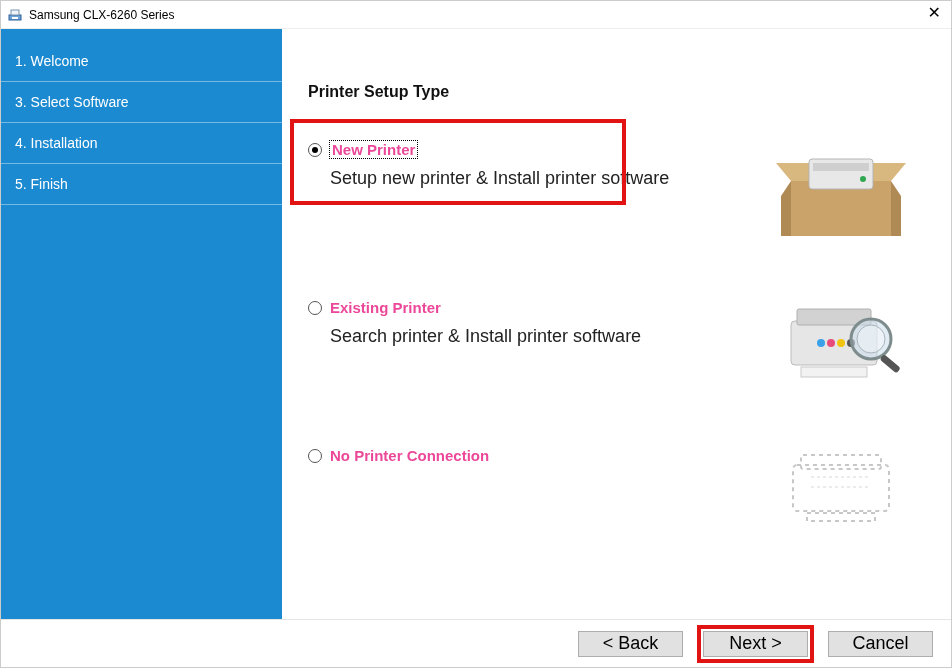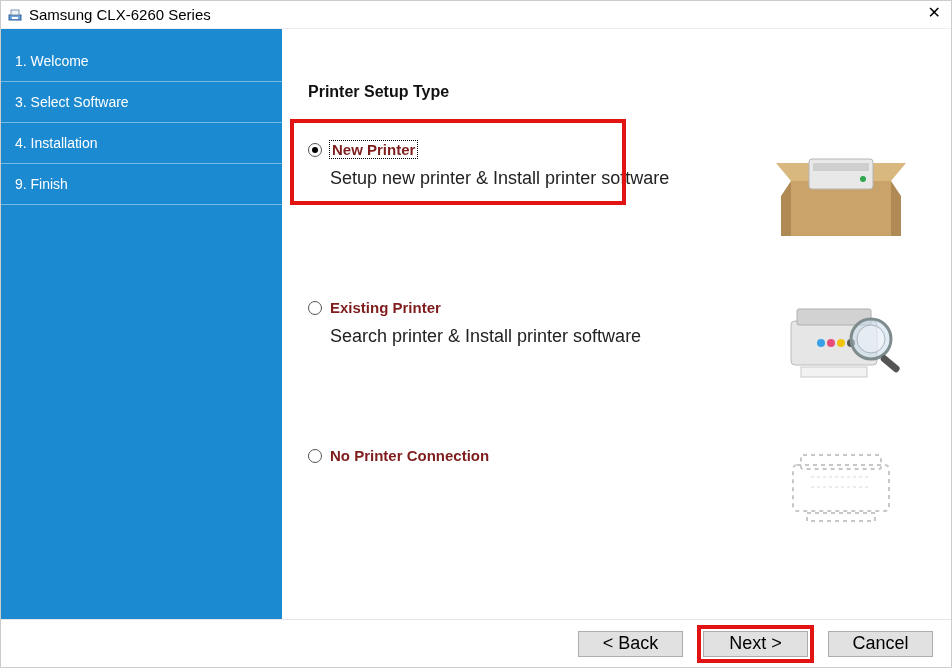--- a/index.html
+++ b/index.html
@@ -26,21 +26,21 @@
     background: #fff;
     border-bottom: 1px solid #eee;
     position: relative;
   }
   .titlebar .app-icon {
     width: 16px; height: 16px;
     margin-right: 6px;
     display: inline-flex;
   }
   .titlebar .title {
-    font-size: 15px;
+    font-size: 12px;
     color: #000;
   }
   .titlebar .close {
     position: absolute;
     right: 10px;
     top: 4px;
     font-size: 16px;
     line-height: 16px;
     cursor: default;
   }
@@ -104,21 +104,21 @@
   }
   .radio.checked::after {
     content: "";
     width: 6px; height: 6px;
     background: #000;
     border-radius: 50%;
   }
   .radio-label {
     font-size: 15px;
     font-weight: bold;
-    color: #7f1d1d;
+    color: #ec4899;
   }
   .focus-rect {
     outline: 1px dotted #000;
     padding: 0 2px;
   }
   .option-desc {
     font-size: 18px;
     color: #222;
     margin-left: 22px;
   }
@@ -182,21 +182,21 @@
     <span class="title">Samsung CLX-6260 Series</span>
     <span class="close">✕</span>
   </div>
 
   <div class="content">
 
     <div class="sidebar">
       <div class="step"><span>1. Welcome</span></div>
       <div class="step"><span>3. Select Software</span></div>
       <div class="step"><span>4. Installation</span></div>
-      <div class="step"><span>9. Finish</span></div>
+      <div class="step"><span>5. Finish</span></div>
     </div>
 
     <div class="main">
       <div class="page-title">Printer Setup Type</div>
 
       <div class="option-row" style="margin-top:6px;">
         <div class="highlight-box" style="left:-18px; top:-22px; width:336px; height:86px;"></div>
         <div class="option-text">
           <div class="radio-line">
             <span class="radio checked"></span>

